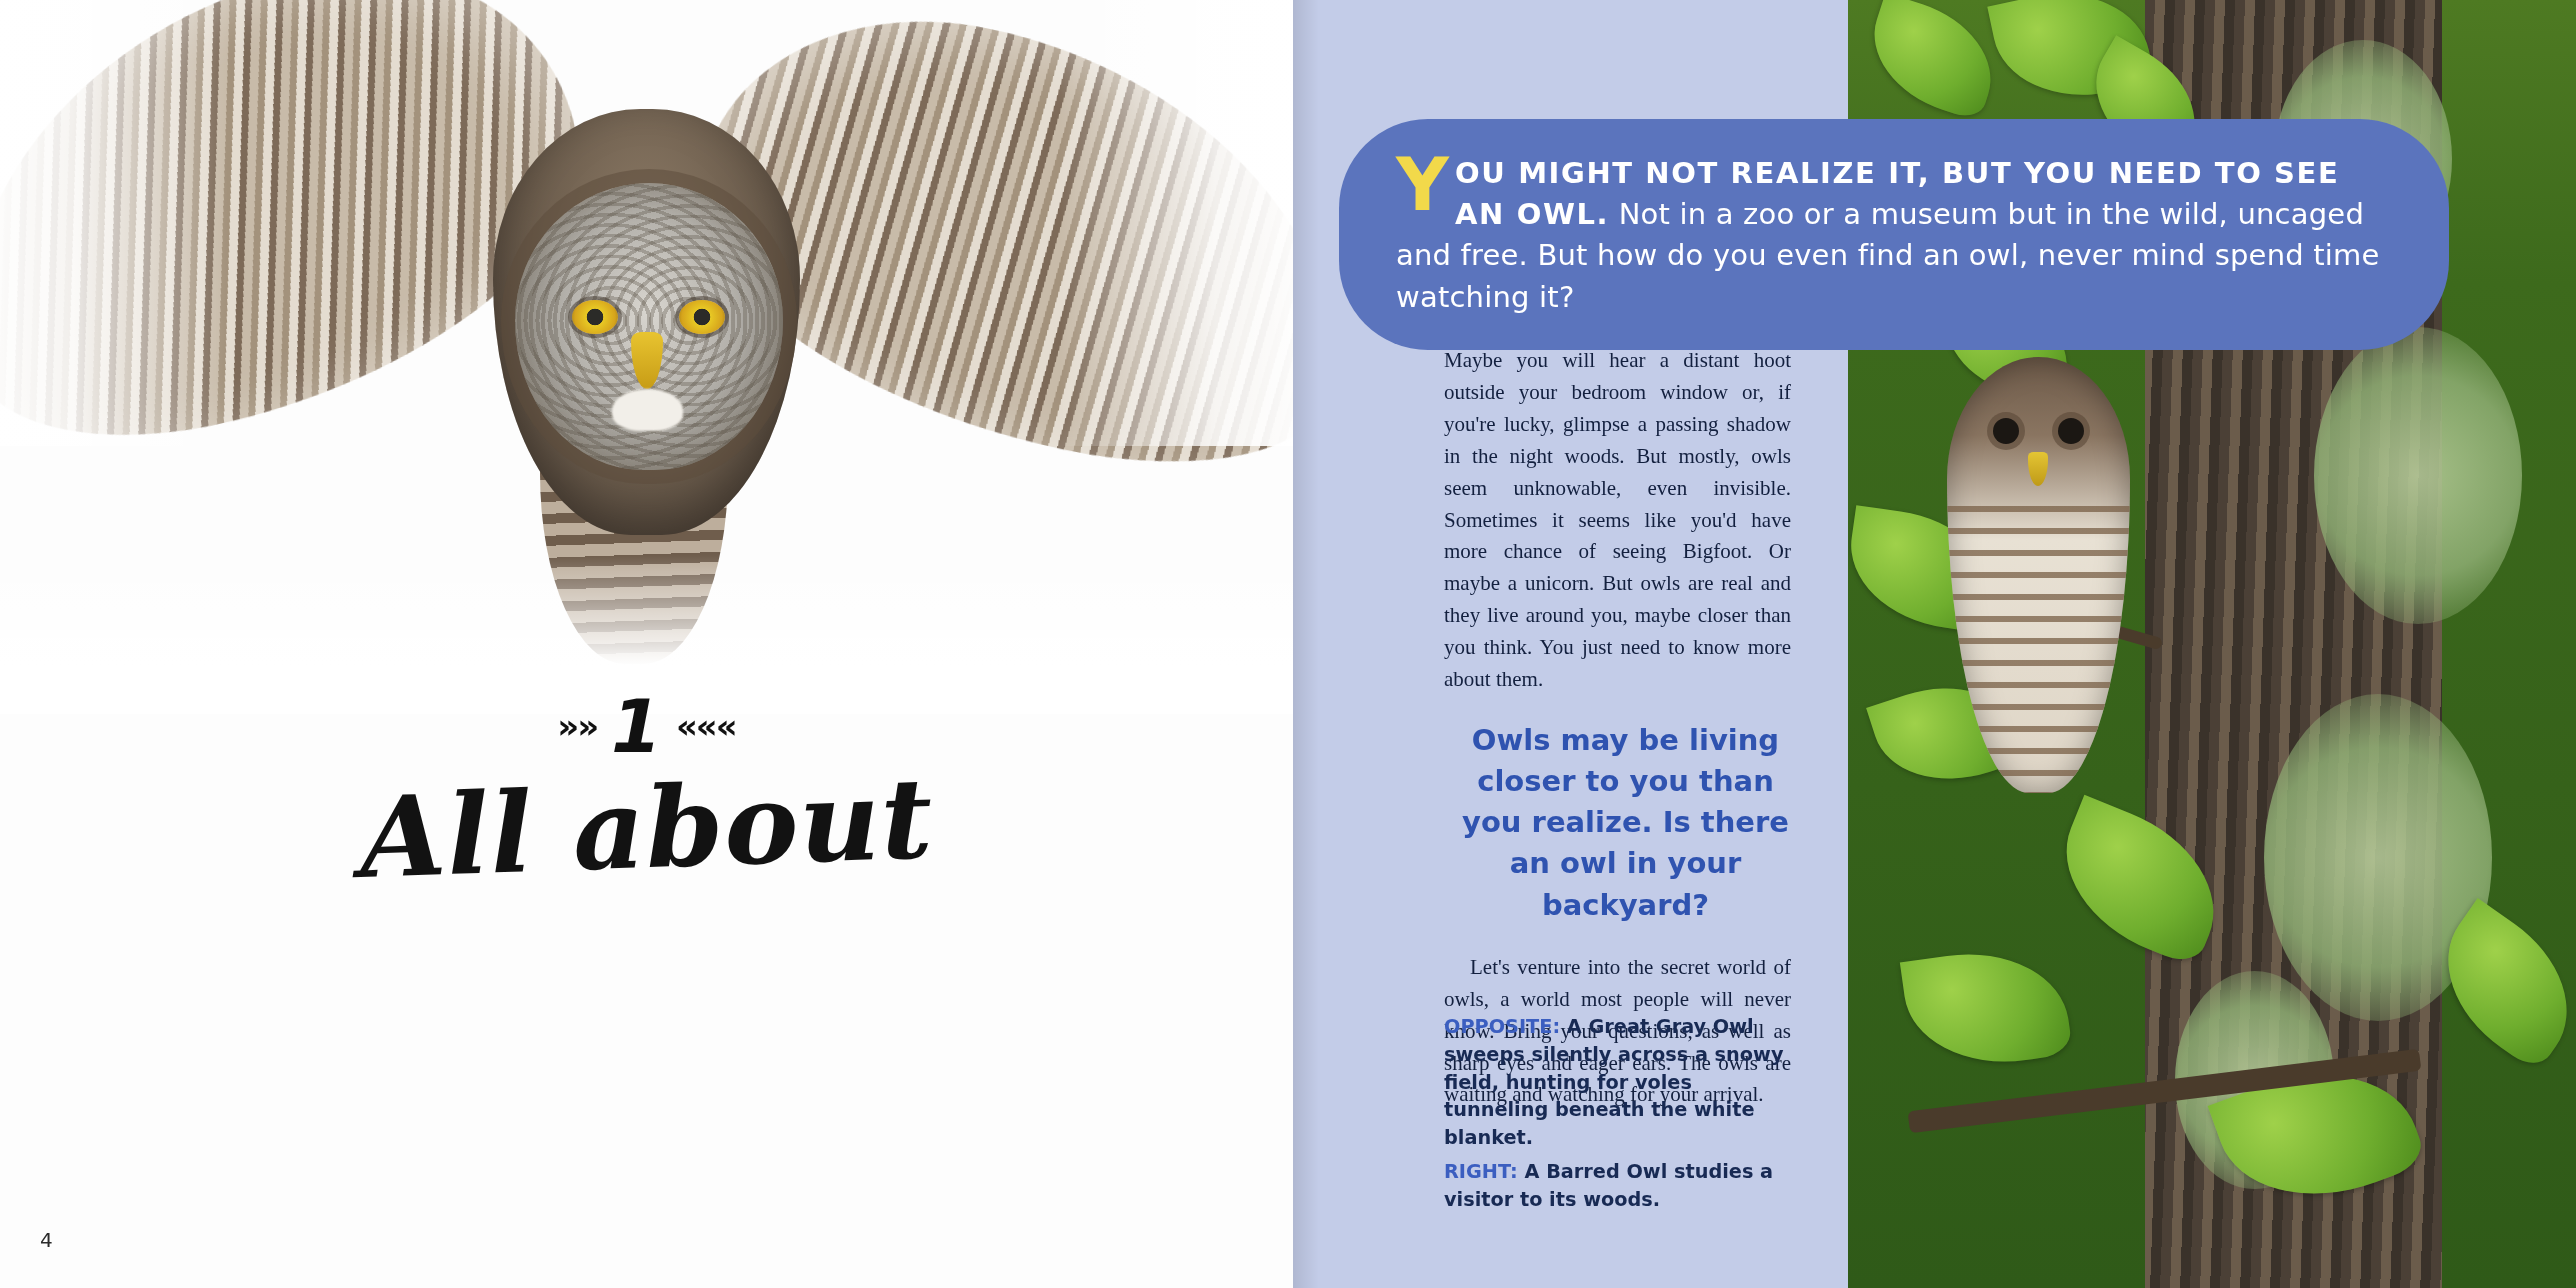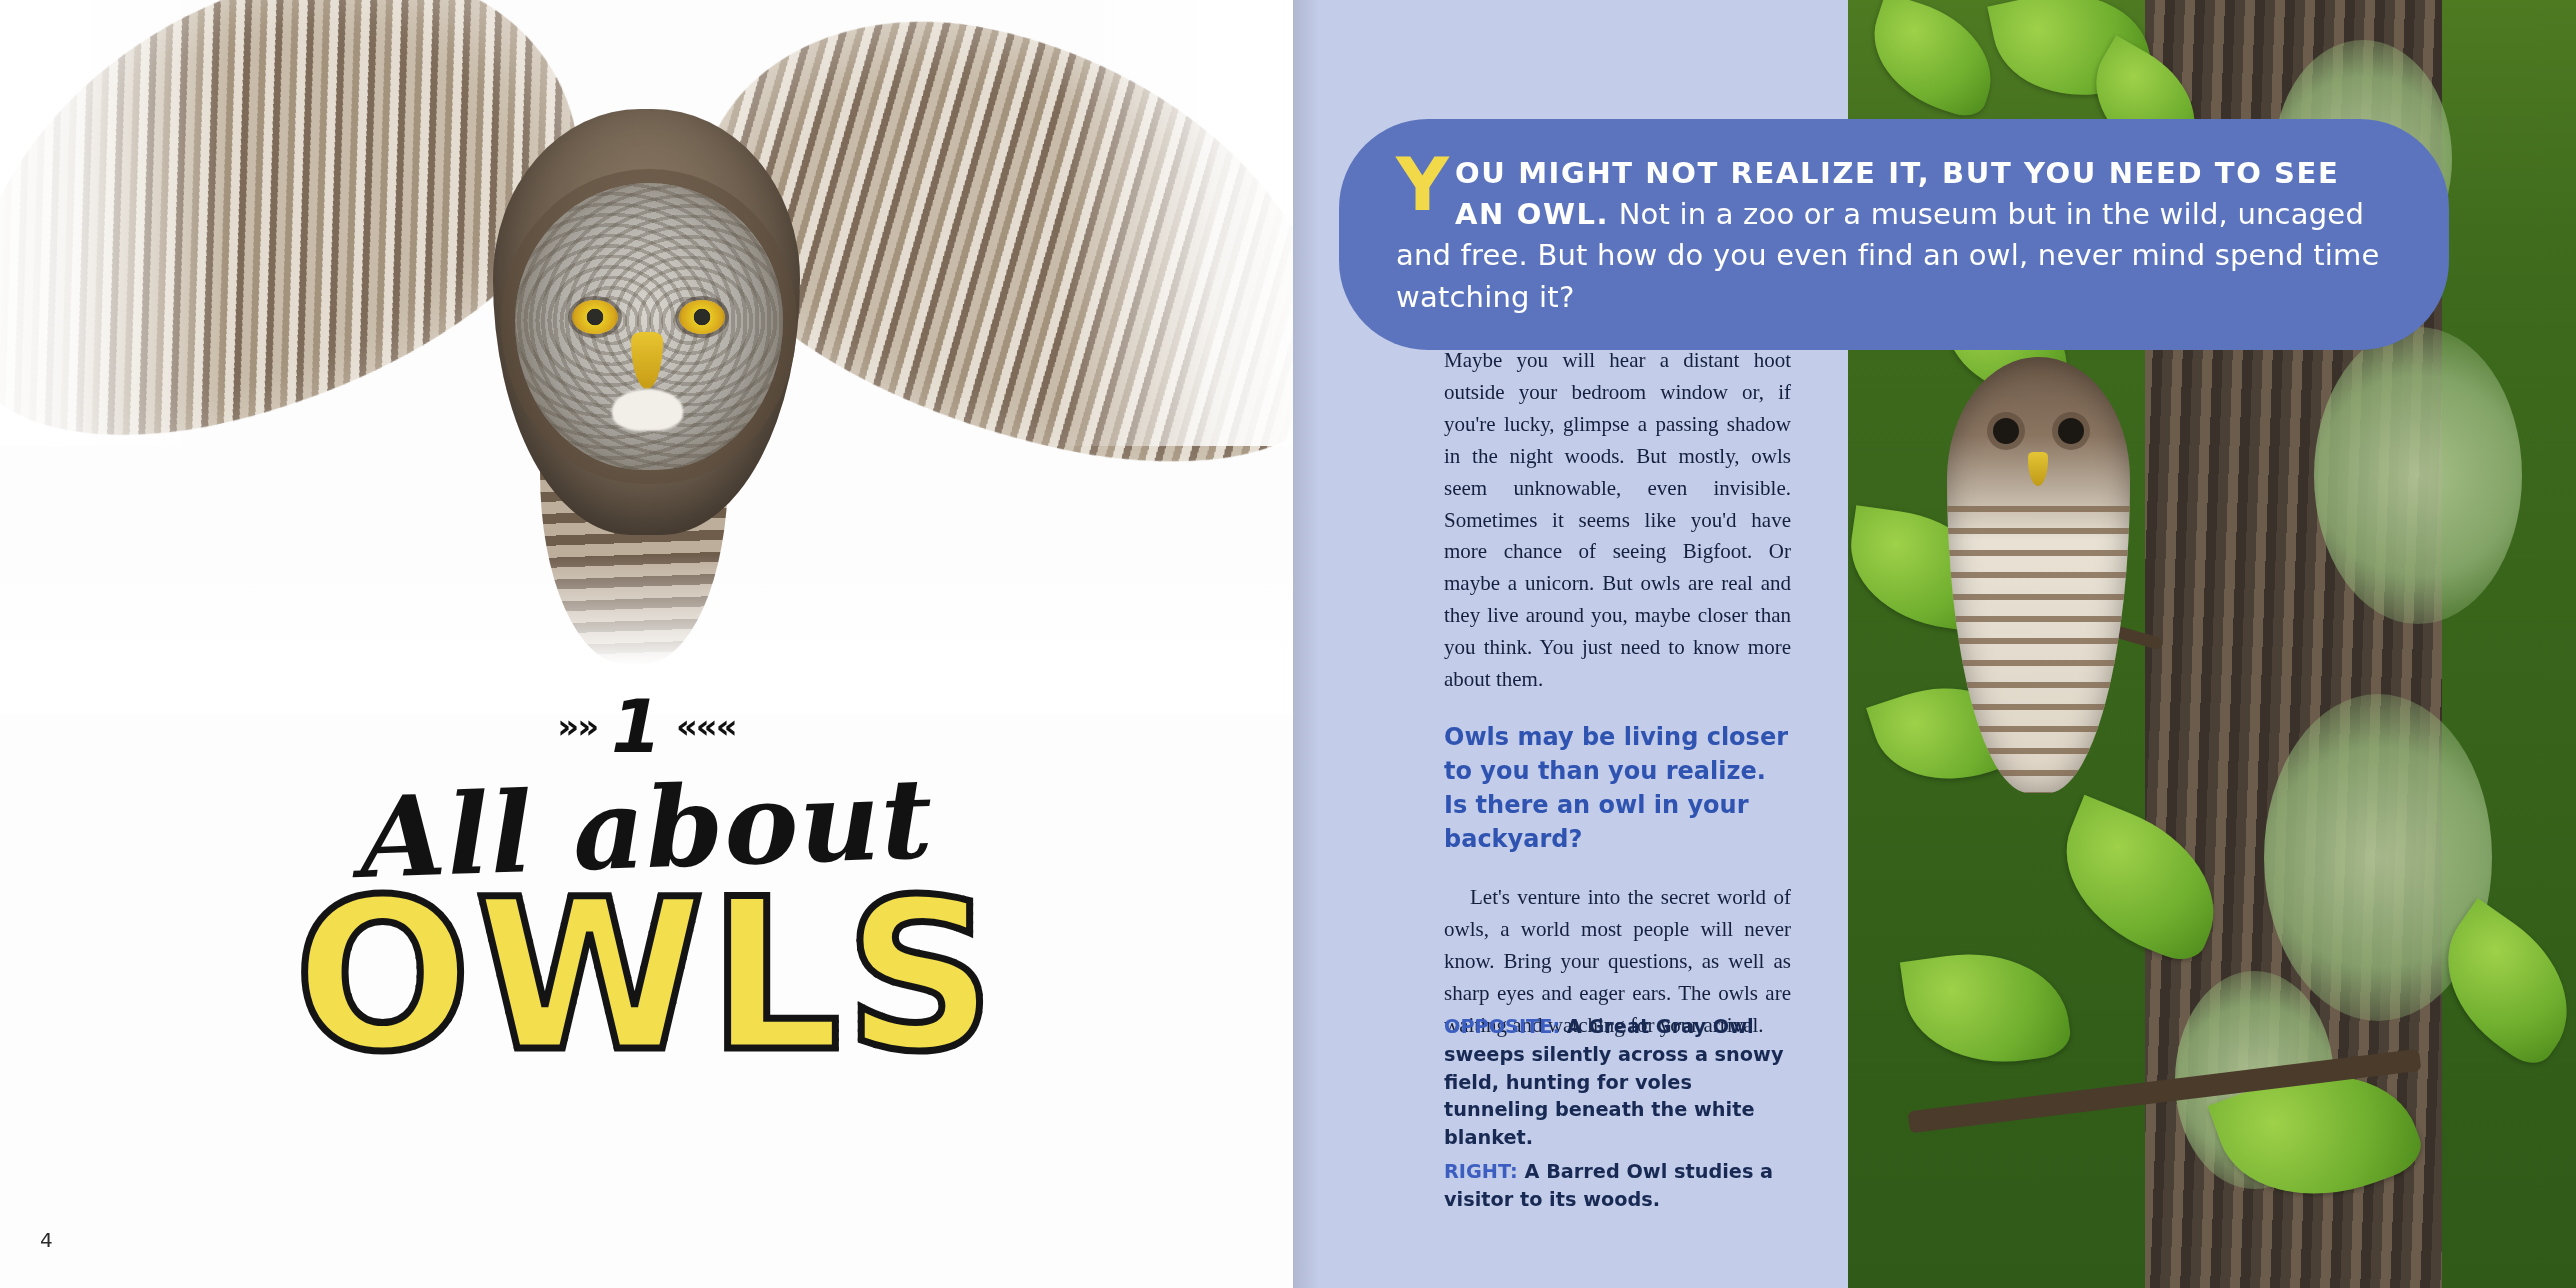--- a/index.html
+++ b/index.html
@@ -368,25 +368,25 @@
     line-height: 1.52;
     color: #13203f;
     text-align: justify;
   }
   .body-col p { margin: 0 0 16px 0; }
   .body-col p.indent { text-indent: 26px; }
 
   .pull-quote {
     font-family: "DejaVu Sans", sans-serif;
     font-weight: 700;
-    font-size: 24px;
+    font-size: 29px;
     line-height: 1.42;
     color: #2f53b0;
-    text-align: left;
-    margin: 24px 0 26px 0;
+    text-align: center;
+    margin: 24px 0 26px 16px;
   }
 
   .captions {
     position: absolute;
     left: 151px;
     top: 1013px;
     width: 349px;
     font-family: "DejaVu Sans", sans-serif;
     font-size: 19.3px;
     line-height: 1.44;
@@ -430,23 +430,20 @@
       <div class="wing-fade-r"></div>
       <div class="white-fade-bottom"></div>
     </div>
 
     <div class="chapter-number">
       <span class="deco">»»</span><span class="num">1</span><span class="deco">«««</span>
     </div>
 
     <div class="chapter-title-script">All about</div>
 
-    <div class="chapter-title-big">
-      <span class="dots">OWLS</span>
-    </div>
 
     <div class="folio">4</div>
   </div>
 
   <div class="page-right">
 
     <div class="photo-right">
       <div class="trunk"></div>
       <div class="lichen l1"></div>
       <div class="lichen l2"></div>

